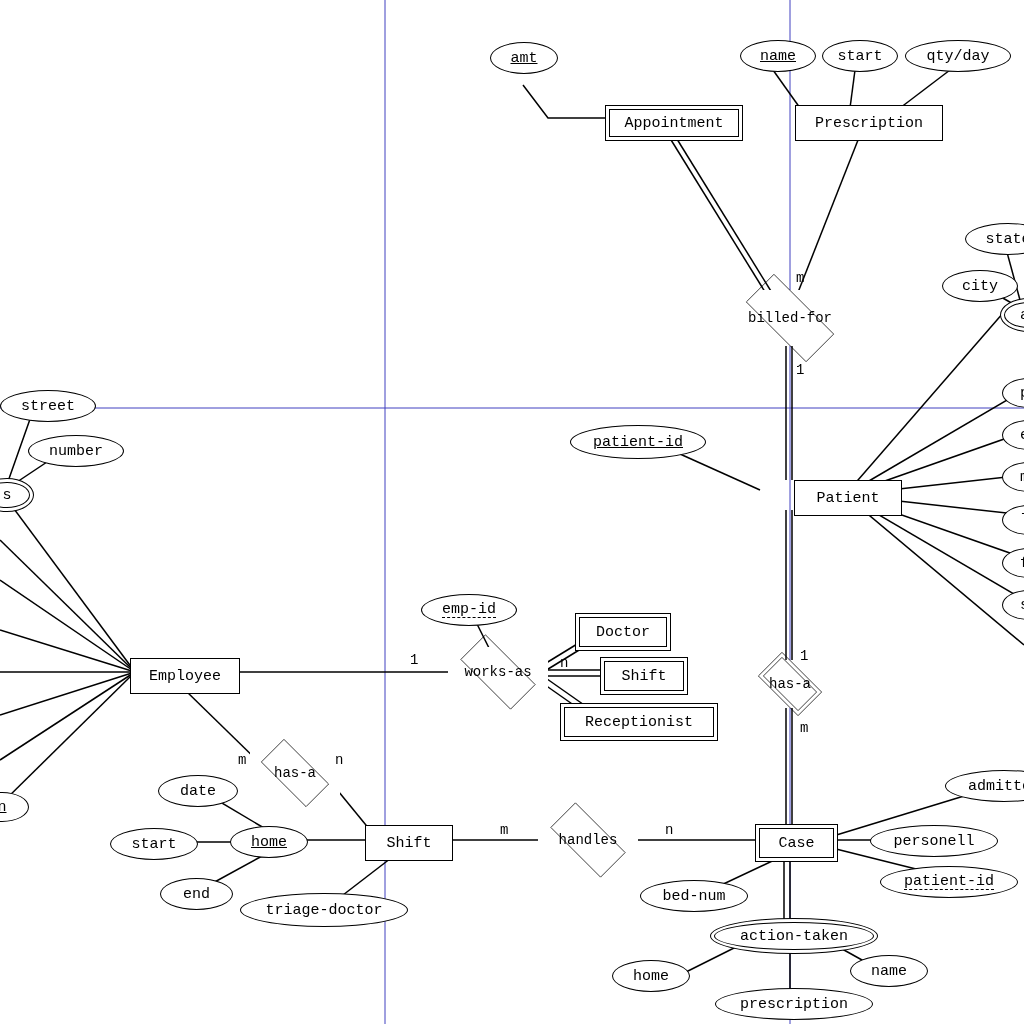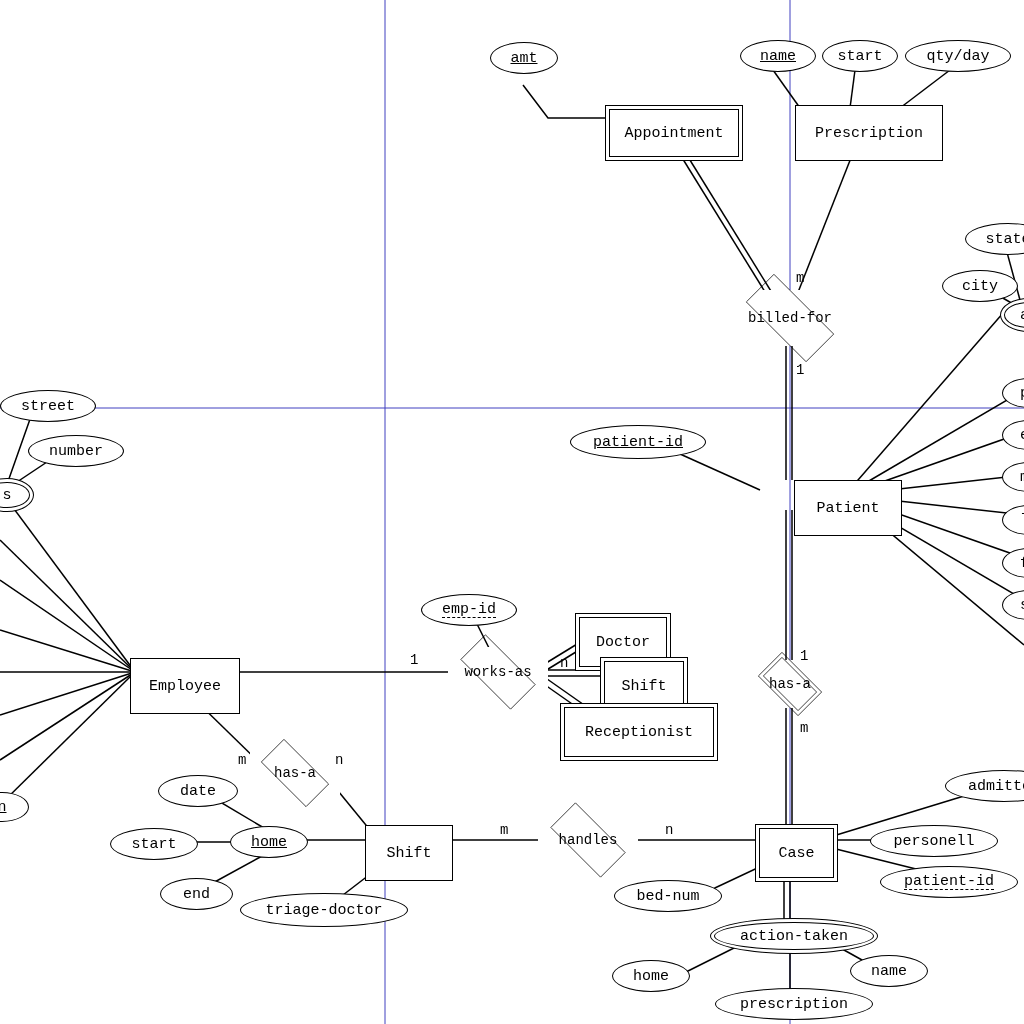--- a/index.html
+++ b/index.html
@@ -1,18 +1,18 @@
 <!DOCTYPE html>
 <html><head>
 <meta charset="utf-8">
 <style>
 html,body{margin:0;padding:0;width:1024px;height:1024px;background:#fff;font-family:"Courier New",monospace;font-size:15px;color:#000;overflow:hidden}
 svg{position:absolute;top:0;left:0}
 .node{position:absolute;background:#fff}
-.rect{border:1.5px solid #000;display:flex;align-items:center;justify-content:center;padding:14px 8px}
+.rect{border:1.5px solid #000;display:flex;align-items:center;justify-content:center;padding:4px 8px}
 .rect.dbl::before{content:"";position:absolute;top:3px;left:3px;right:3px;bottom:3px;border:1.5px solid #000}
 .ellipse{border:1.5px solid #000;border-radius:50%;display:flex;align-items:center;justify-content:center;padding:2px 8px}
 .ellipse.dbl::before{content:"";position:absolute;top:3px;left:3px;right:3px;bottom:3px;border:1.5px solid #000;border-radius:50%}
 .diamond{width:100px;height:50px;display:flex;align-items:center;justify-content:center}
 .diamond .dshape{position:absolute;top:0;left:0;right:0;bottom:0;border:1.5px solid #000;transform:rotate(45deg) scale(0.71,0.71)}
 .diamond.dbl .dshape::before{content:"";position:absolute;top:4px;left:4px;right:4px;bottom:4px;border:1.5px solid #000}
 .diamond span{position:relative;z-index:2;background:transparent;font-size:14px}
 .ul{text-decoration:underline}
 .dash{border-bottom:1.5px dashed #000;display:inline-block;line-height:1}
 .card{position:absolute;font-size:14px;background:transparent}
@@ -233,21 +233,21 @@
 <div class="node ellipse" style="left:160px;top:878px;width:55px;height:26px">
     <span>end</span>
   </div>
 <div class="node ellipse" style="left:230px;top:826px;width:60px;height:26px">
     <span class="ul">home</span>
   </div>
 <div class="node ellipse" style="left:240px;top:893px;width:150px;height:28px">
     <span>triage-doctor</span>
   </div>
 
-<div class="node ellipse" style="left:614px;top:880px;width:90px;height:26px">
+<div class="node ellipse" style="left:640px;top:880px;width:90px;height:26px">
     <span>bed-num</span>
   </div>
 <div class="node ellipse" style="left:945px;top:770px;width:100px;height:26px">
     <span>admitted</span>
   </div>
 <div class="node ellipse" style="left:870px;top:825px;width:110px;height:26px">
     <span>personell</span>
   </div>
 <div class="node ellipse" style="left:880px;top:866px;width:120px;height:26px">
     <span class="dash">patient-id</span>

